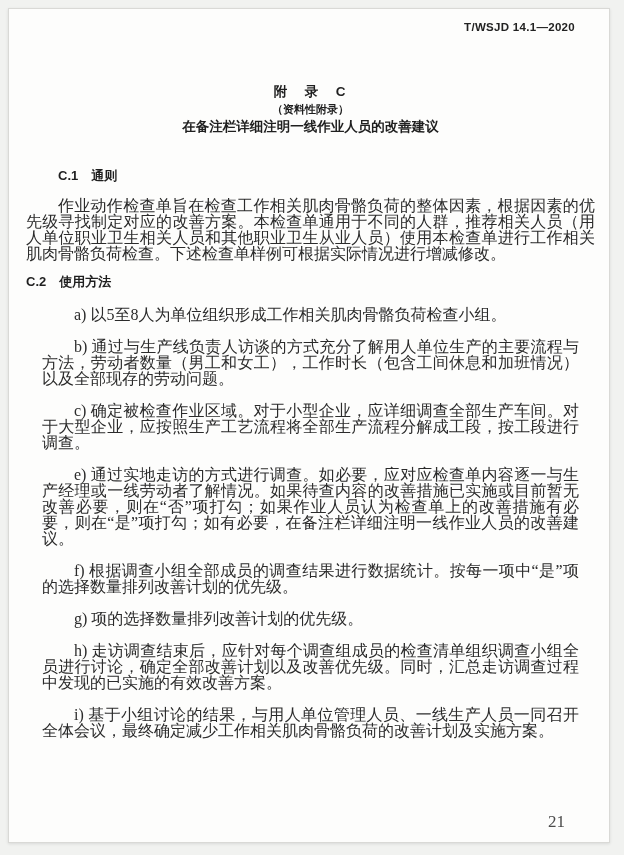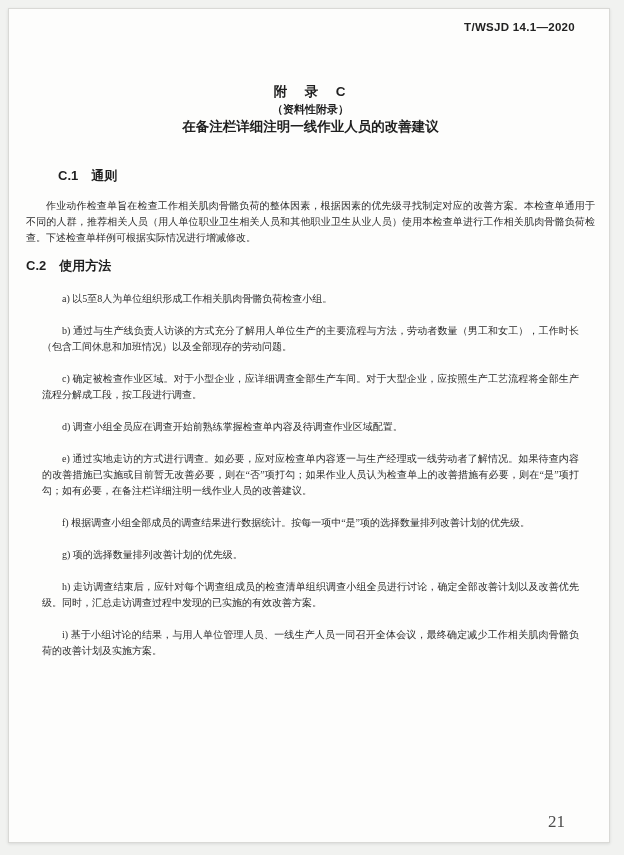--- a/index.html
+++ b/index.html
@@ -51,21 +51,21 @@
   .section-heading {
     font-family: "Liberation Sans", "DejaVu Sans", sans-serif;
     font-weight: bold;
     font-size: 13px;
     color: #1f1f1f;
     margin: 0;
   }
   .heading-c1 { margin-top: 31px; margin-left: 32px; }
   .heading-c2 { margin-top: 11px; }
   .body-text {
-    font-size: 10px;
+    font-size: 16px;
     line-height: 16px;
     text-align: justify;
     color: #2b2b2b;
   }
   .c1-paragraph {
     margin: 13px 0 0 0;
     text-indent: 2em;
   }
   .items-block {
     margin-top: 12px;
@@ -101,21 +101,20 @@
       <p class="section-heading heading-c1">C.1　通则</p>
       <p class="body-text c1-paragraph">作业动作检查单旨在检查工作相关肌肉骨骼负荷的整体因素，根据因素的优先级寻找制定对应的改善方案。本检查单通用于不同的人群，推荐相关人员（用人单位职业卫生相关人员和其他职业卫生从业人员）使用本检查单进行工作相关肌肉骨骼负荷检查。下述检查单样例可根据实际情况进行增减修改。</p>
     </div>
 
     <div>
       <p class="section-heading heading-c2">C.2　使用方法</p>
       <div class="items-block">
         <p class="body-text list-item">a) 以5至8人为单位组织形成工作相关肌肉骨骼负荷检查小组。</p>
         <p class="body-text list-item">b) 通过与生产线负责人访谈的方式充分了解用人单位生产的主要流程与方法，劳动者数量（男工和女工），工作时长（包含工间休息和加班情况）以及全部现存的劳动问题。</p>
         <p class="body-text list-item">c) 确定被检查作业区域。对于小型企业，应详细调查全部生产车间。对于大型企业，应按照生产工艺流程将全部生产流程分解成工段，按工段进行调查。</p>
-        <p class="body-text list-item">d) 调查小组全员应在调查开始前熟练掌握检查单内容及待调查作业区域配置。</p>
         <p class="body-text list-item">e) 通过实地走访的方式进行调查。如必要，应对应检查单内容逐一与生产经理或一线劳动者了解情况。如果待查内容的改善措施已实施或目前暂无改善必要，则在“否”项打勾；如果作业人员认为检查单上的改善措施有必要，则在“是”项打勾；如有必要，在备注栏详细注明一线作业人员的改善建议。</p>
         <p class="body-text list-item">f) 根据调查小组全部成员的调查结果进行数据统计。按每一项中“是”项的选择数量排列改善计划的优先级。</p>
         <p class="body-text list-item">g) 项的选择数量排列改善计划的优先级。</p>
         <p class="body-text list-item">h) 走访调查结束后，应针对每个调查组成员的检查清单组织调查小组全员进行讨论，确定全部改善计划以及改善优先级。同时，汇总走访调查过程中发现的已实施的有效改善方案。</p>
         <p class="body-text list-item">i) 基于小组讨论的结果，与用人单位管理人员、一线生产人员一同召开全体会议，最终确定减少工作相关肌肉骨骼负荷的改善计划及实施方案。</p>
       </div>
     </div>
 
   </div>
 

